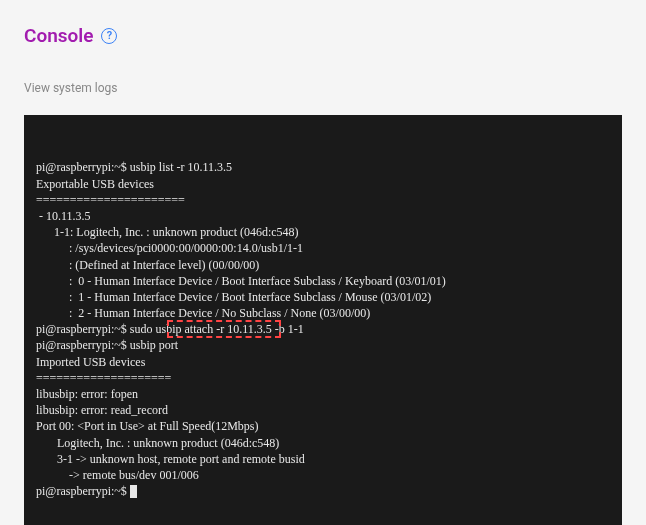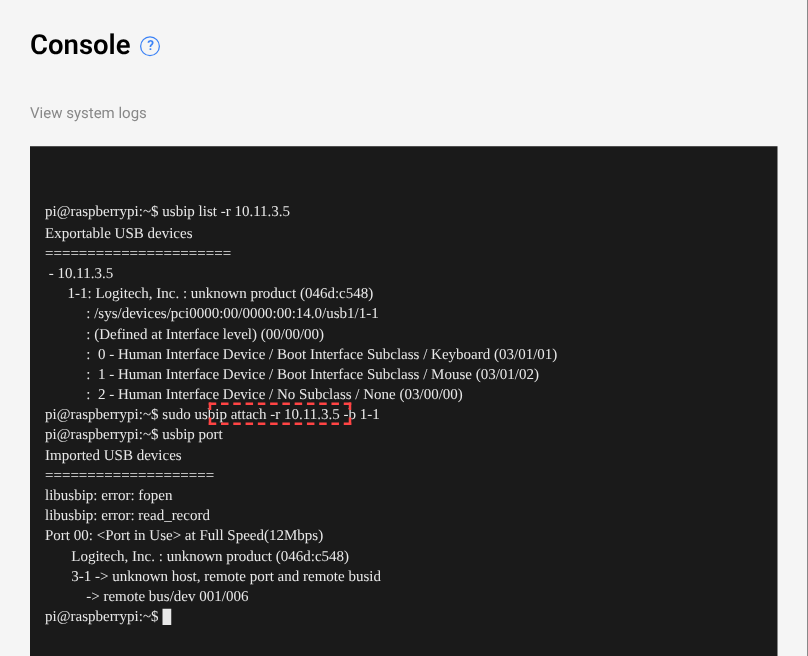--- a/index.html
+++ b/index.html
@@ -13,23 +13,23 @@
       padding: 24px;
       width: 646px;
     }
     .header {
       display: flex;
       align-items: center;
       gap: 8px;
       margin-bottom: 4px;
     }
     .title {
-      font-size: 22px;
+      font-size: 19px;
       font-weight: 600;
-      color: #000000;
+      color: #a21caf;
     }
     .help-icon {
       width: 16px;
       height: 16px;
       border: 1.5px solid #3b82f6;
       border-radius: 50%;
       display: inline-flex;
       align-items: center;
       justify-content: center;
       color: #3b82f6;

